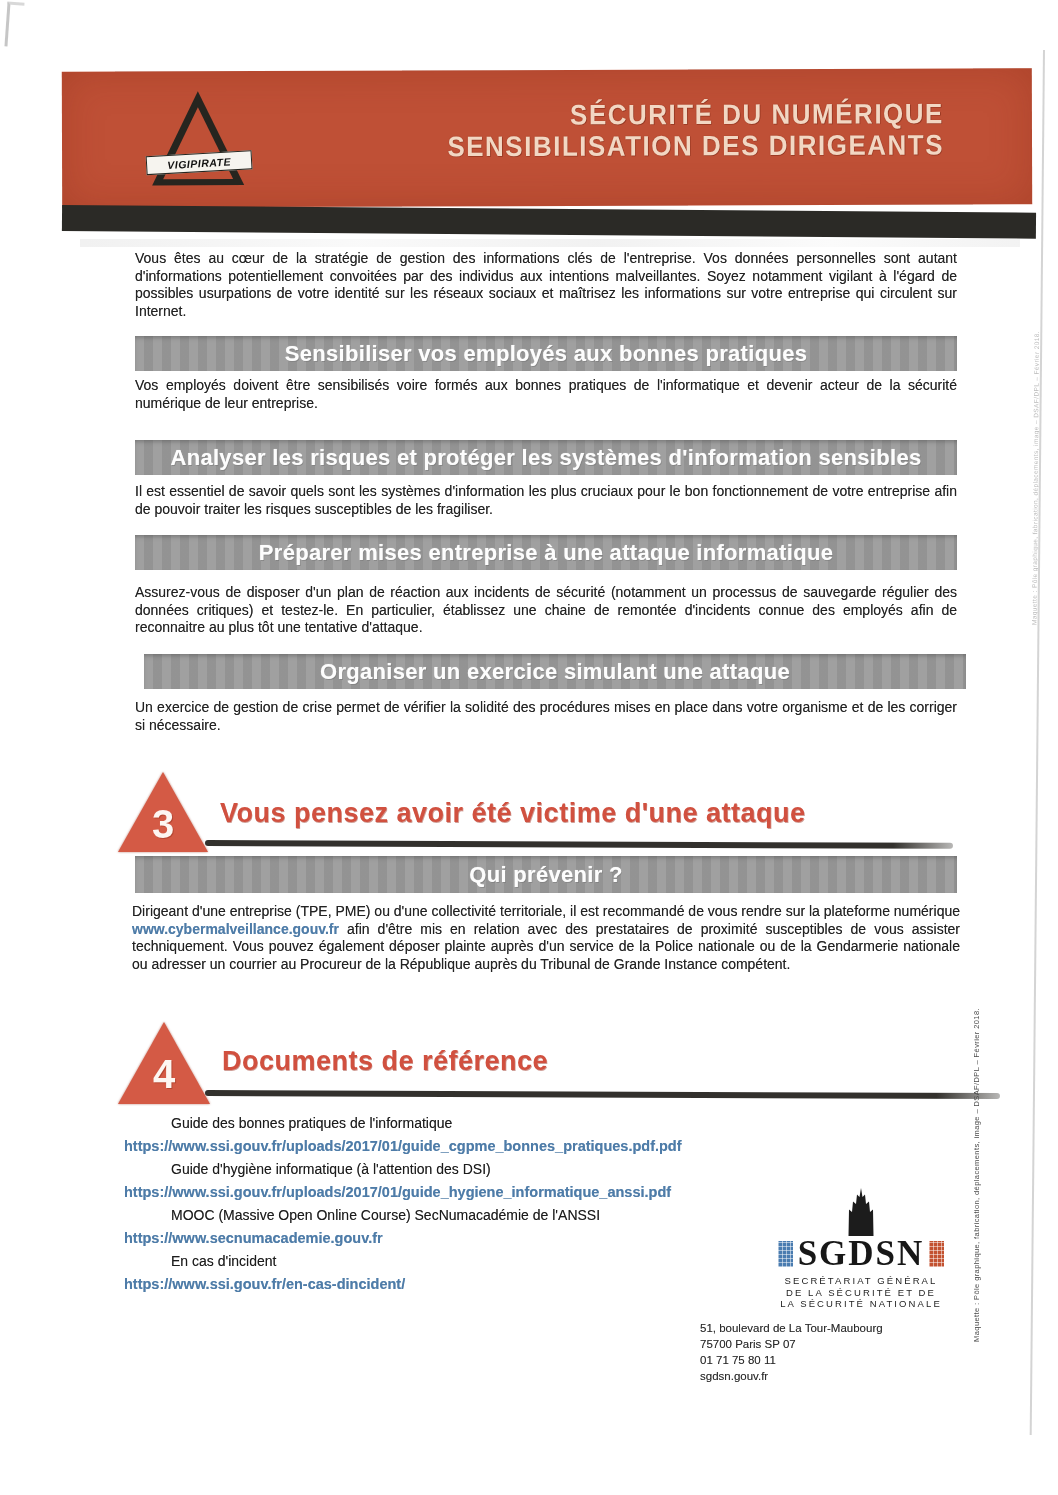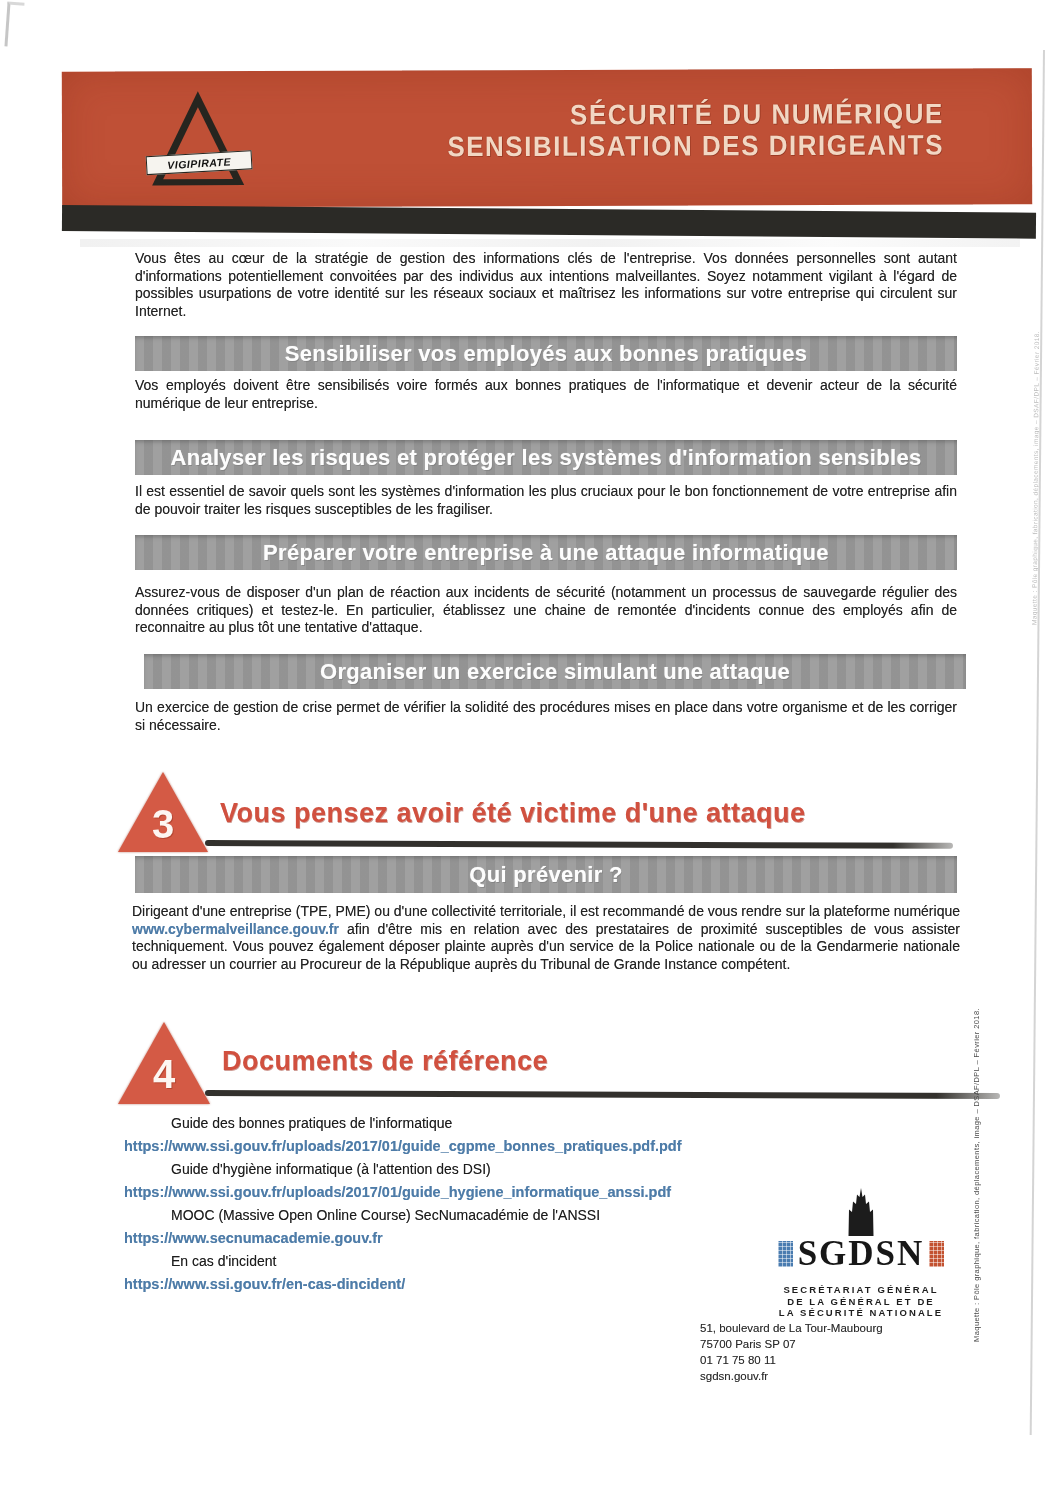--- a/index.html
+++ b/index.html
@@ -61,21 +61,21 @@
   .sgdsn-row{display:flex;align-items:center;justify-content:center;gap:5px;margin-top:1px;}
   .sq{width:26px;height:26px;}
   .sq.blue{background-color:#4a7cb0;background-image:
     repeating-linear-gradient(0deg,rgba(255,255,255,.5) 0 1px,transparent 1px 4px),
     repeating-linear-gradient(90deg,rgba(255,255,255,.5) 0 1px,transparent 1px 4px);}
   .sq.orange{background-color:#c35231;background-image:
     repeating-linear-gradient(0deg,rgba(255,255,255,.5) 0 1px,transparent 1px 4px),
     repeating-linear-gradient(90deg,rgba(255,255,255,.5) 0 1px,transparent 1px 4px);}
   .sgdsn-acronym{font-family:"Liberation Serif", serif;font-size:35px;font-weight:700;color:#171717;
     letter-spacing:2px;line-height:34px;}
-  .sgdsn-name{margin-top:13px;font-size:9.5px;font-weight:700;letter-spacing:2.1px;line-height:11.5px;color:#1d1d1d;}
+  .sgdsn-name{margin-top:4px;font-size:9.5px;font-weight:400;letter-spacing:2.1px;line-height:11.5px;color:#1d1d1d;}
   .address{position:absolute;left:700px;top:1320px;width:250px;text-align:left;
     font-size:11.5px;line-height:16px;color:#2a2a2a;text-shadow:0 0 .4px rgba(40,40,40,.4);}
   
   .vcap{position:absolute;writing-mode:vertical-rl;transform:rotate(180deg);white-space:nowrap;
     color:#4a4a4a;font-size:7.5px;letter-spacing:.4px;}
   .vcap.faint{font-size:6.5px;opacity:.45;transform:rotate(180.5deg);color:#666;}
 </style>
 </head>
 <body>
 
@@ -100,21 +100,21 @@
   <div class="smudge"></div>
 
   <p class="para" style="left:135px;top:250px;width:822px;margin:0;">Vous êtes au cœur de la stratégie de gestion des informations clés de l'entreprise. Vos données personnelles sont autant d'informations potentiellement convoitées par des individus aux intentions malveillantes. Soyez notamment vigilant à l'égard de possibles usurpations de votre identité sur les réseaux sociaux et maîtrisez les informations sur votre entreprise qui circulent sur Internet.</p>
 
   <div class="gbanner" style="top:336px;">Sensibiliser vos employés aux bonnes pratiques</div>
   <p class="para" style="left:135px;top:377px;width:822px;margin:0;">Vos employés doivent être sensibilisés voire formés aux bonnes pratiques de l'informatique et devenir acteur de la sécurité numérique de leur entreprise.</p>
 
   <div class="gbanner" style="top:440px;">Analyser les risques et protéger les systèmes d'information sensibles</div>
   <p class="para" style="left:135px;top:483px;width:822px;margin:0;">Il est essentiel de savoir quels sont les systèmes d'information les plus cruciaux pour le bon fonctionnement de votre entreprise afin de pouvoir traiter les risques susceptibles de les fragiliser.</p>
 
-  <div class="gbanner" style="top:535px;">Préparer votre entreprise à une attaque informatique</div>
+  <div class="gbanner" style="top:535px;">Préparer mises entreprise à une attaque informatique</div>
   <p class="para" style="left:135px;top:584px;width:822px;margin:0;">Assurez-vous de disposer d'un plan de réaction aux incidents de sécurité (notamment un processus de sauvegarde régulier des données critiques) et testez-le. En particulier, établissez une chaine de remontée d'incidents connue des employés afin de reconnaitre au plus tôt une tentative d'attaque.</p>
 
   <div class="gbanner" style="top:654px;margin-left:9px;">Organiser un exercice simulant une attaque</div>
   <p class="para" style="left:135px;top:699px;width:822px;margin:0;">Un exercice de gestion de crise permet de vérifier la solidité des procédures mises en place dans votre organisme et de les corriger si nécessaire.</p>
 
   <div class="tri" style="left:118px;top:772px;">
     <span class="num">3</span>
   </div>
   <div class="sec-title" style="left:220px;top:798px;">Vous pensez avoir été victime d'une attaque</div>
   <div class="rule" style="left:205px;top:840px;width:748px;"></div>
@@ -146,21 +146,21 @@
         <path d="M17 0 L18.5 9 L21 6.5 L22 16 L25 13.5 L26 24 L29 21.5 L29.5 48 L4.5 48 L5 21.5 L8 24 L9 13.5 L12 16 L13 6.5 L15.5 9 Z" fill="#1c1c1c"></path>
       </svg>
     </div>
     <div class="sgdsn-row">
       <span class="sq blue"></span>
       <span class="sgdsn-acronym">SGDSN</span>
       <span class="sq orange"></span>
     </div>
     <div class="sgdsn-name">
       <div>SECRÉTARIAT GÉNÉRAL</div>
-      <div>DE LA GÉNÉRAL ET DE</div>
+      <div>DE LA SÉCURITÉ ET DE</div>
       <div>LA SÉCURITÉ NATIONALE</div>
     </div>
   </div>
 
   <div class="address">
     <div>51, boulevard de La Tour-Maubourg</div>
     <div>75700 Paris SP 07</div>
     <div>01 71 75 80 11</div>
     <div>sgdsn.gouv.fr</div>
   </div>

